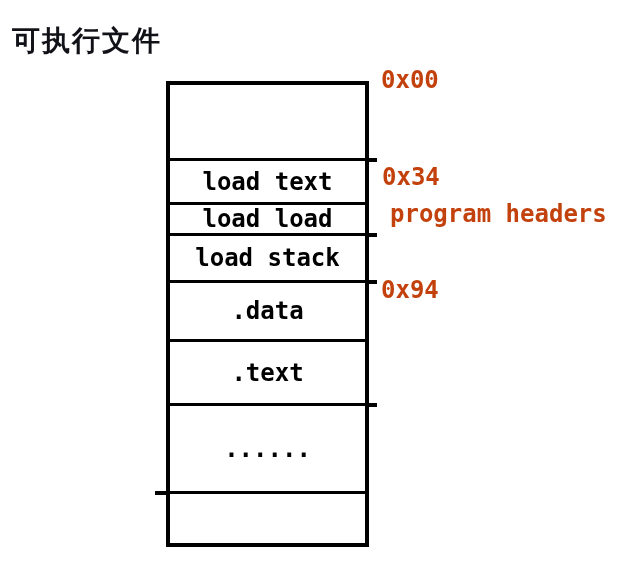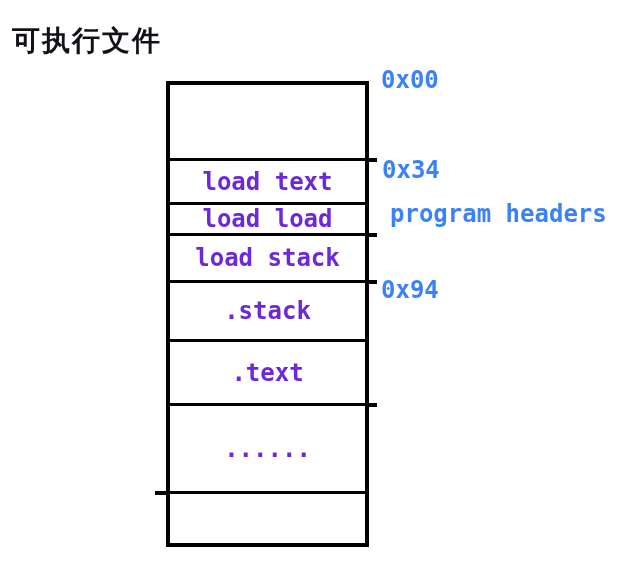--- a/index.html
+++ b/index.html
@@ -38,21 +38,21 @@
     background: #ffffff;
   }
   .row {
     box-sizing: border-box;
     border-bottom: 3px solid #000000;
     display: flex;
     align-items: center;
     justify-content: center;
     font-weight: bold;
     font-size: 24px;
-    color: #6d28d9;
+    color: #000000;
     white-space: nowrap;
   }
   .r1 { height: 76px; }
   .r2 { height: 44px; }
   .r3 { height: 31px; }
   .r4 { height: 47px; }
   .r5 { height: 59px; }
   .r6 { height: 64px; }
   .r7 { height: 88px; }
   .r8 { height: 49px; border-bottom: none; }
@@ -61,21 +61,21 @@
     background: #000000;
     height: 4px;
   }
   .tick-right { left: 367px; width: 10px; }
   .tick-left  { left: 155px; width: 13px; }
   .addr {
     position: absolute;
     font-weight: bold;
     font-size: 24px;
     line-height: 1;
-    color: #3b82f6;
+    color: #c2410c;
     white-space: nowrap;
   }
 </style>
 </head>
 <body>
 
 <div class="canvas">
 
   <div class="title">可执行文件</div>
 
@@ -86,37 +86,37 @@
     <div class="row r2">
       <span>load text</span>
     </div>
     <div class="row r3">
       <span>load load</span>
     </div>
     <div class="row r4">
       <span>load stack</span>
     </div>
     <div class="row r5">
-      <span>.stack</span>
+      <span>.data</span>
     </div>
     <div class="row r6">
       <span>.text</span>
     </div>
     <div class="row r7">
       <span>......</span>
     </div>
     <div class="row r8">
       <span></span>
     </div>
   </div>
 
   <div class="tick tick-right" style="top:158px"></div>
   <div class="tick tick-right" style="top:233px"></div>
   <div class="tick tick-right" style="top:280px"></div>
   <div class="tick tick-right" style="top:403px"></div>
   <div class="tick tick-left" style="top:491px"></div>
 
   <div class="addr" style="left:381px; top:68px">0x00</div>
-  <div class="addr" style="left:382px; top:158px">0x34</div>
+  <div class="addr" style="left:382px; top:165px">0x34</div>
   <div class="addr" style="left:390px; top:202px">program headers</div>
   <div class="addr" style="left:381px; top:278px">0x94</div>
 
 </div>
 
 </body></html>

